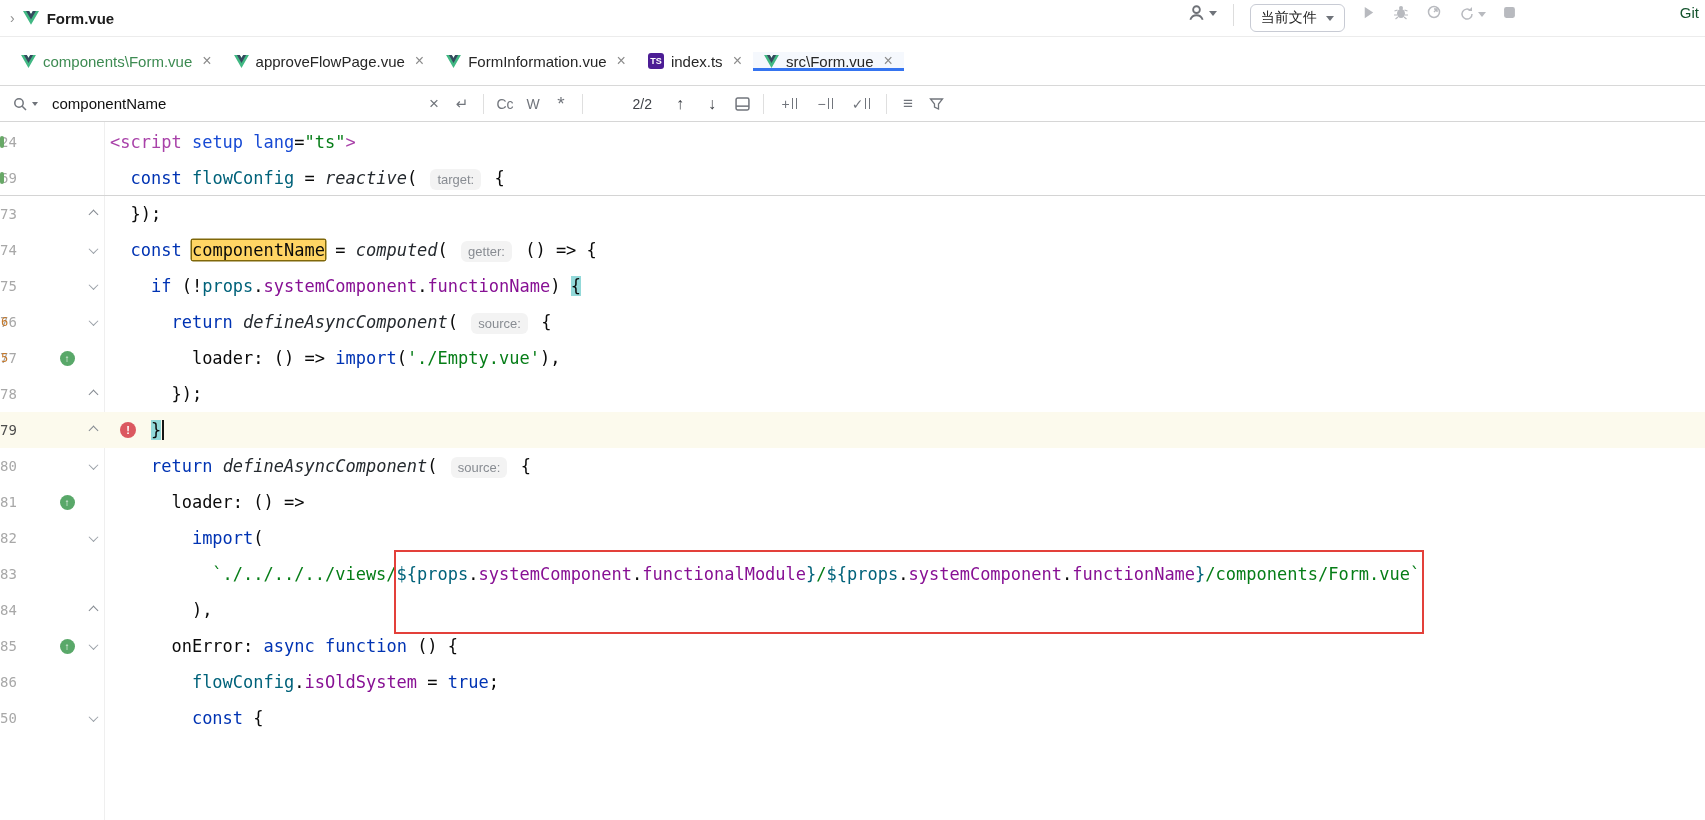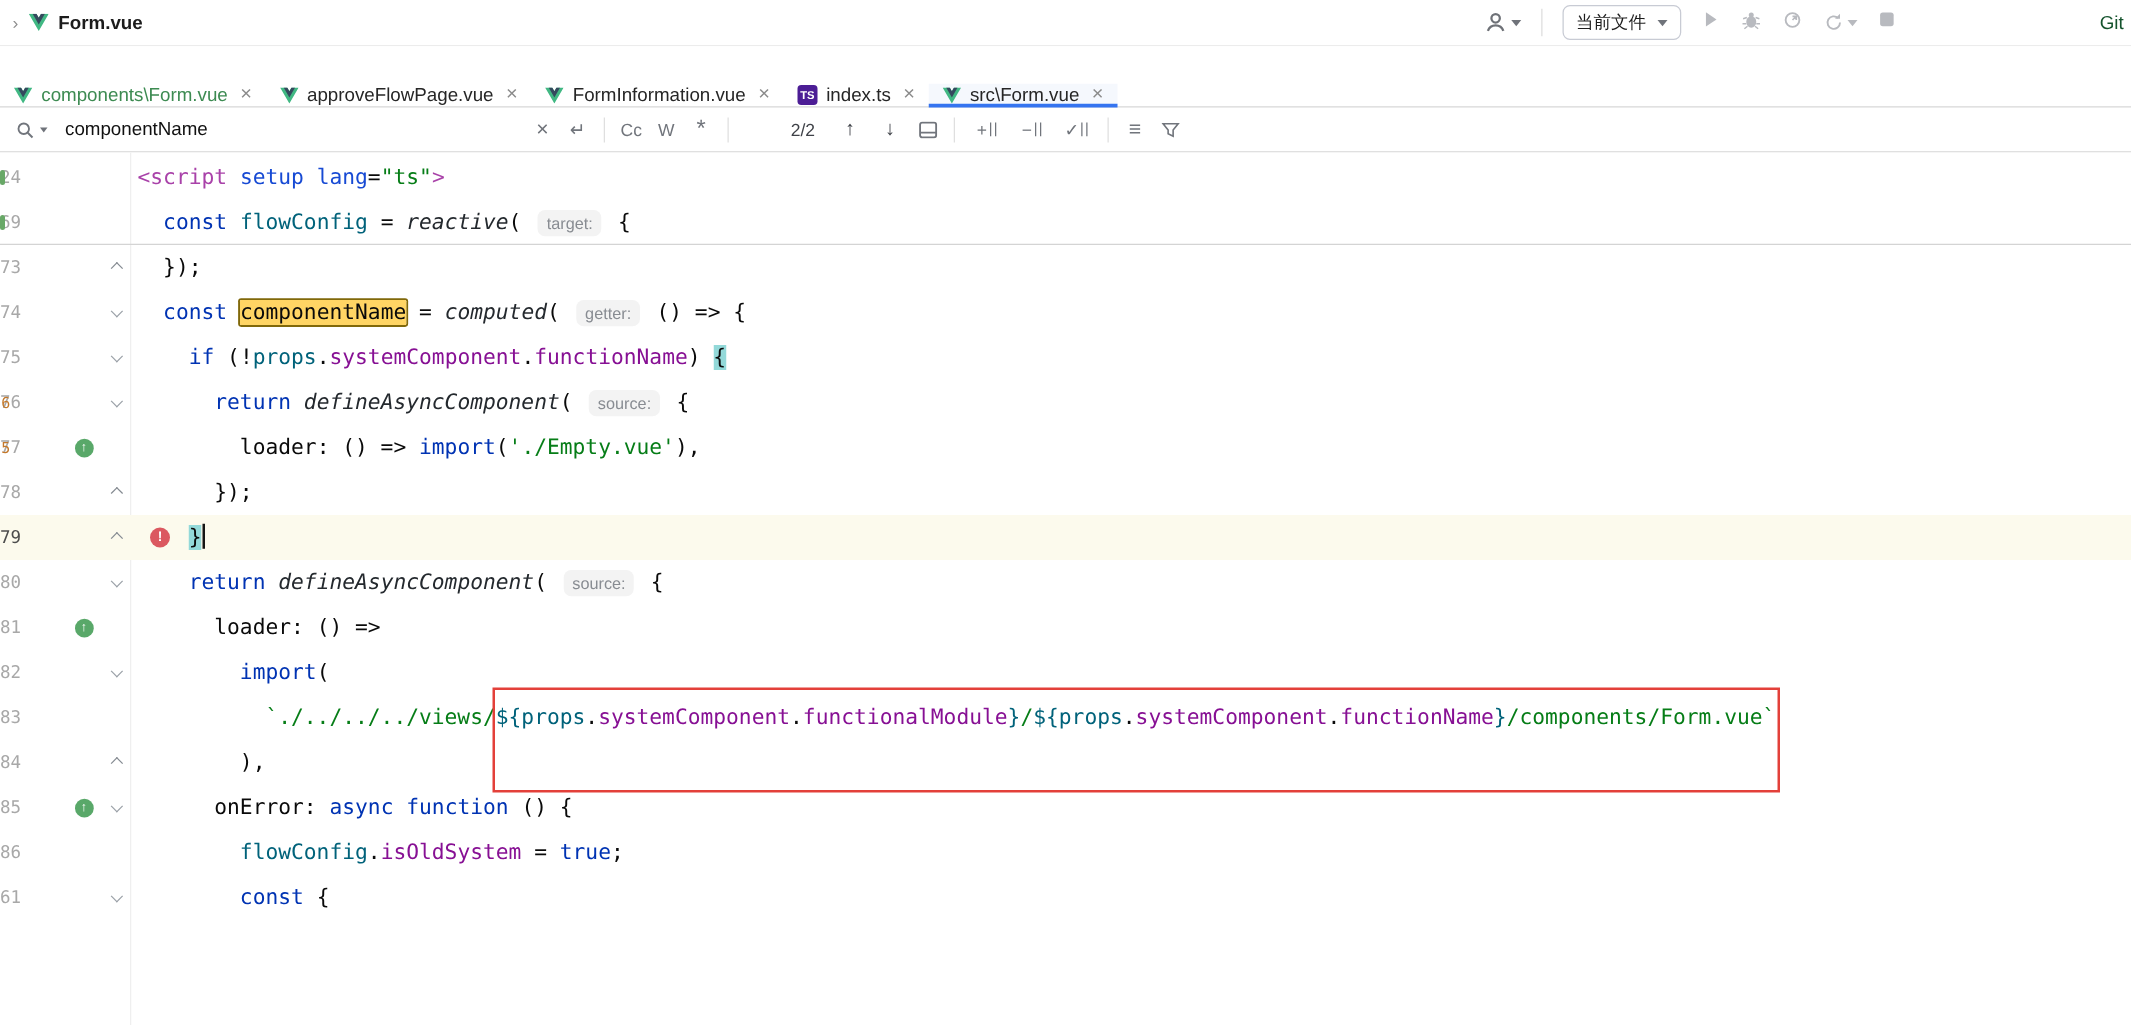--- a/index.html
+++ b/index.html
@@ -5,30 +5,30 @@
   *{margin:0;padding:0;box-sizing:border-box}
   html,body{background:#fff}
   body{width:1705px;height:820px;overflow:hidden;font-family:"Liberation Sans",sans-serif;color:#1f1f1f}
   .app{width:1705px;height:820px;position:relative;background:#fff;overflow:hidden}
 
   
   .titlebar{height:37px;display:flex;align-items:center;border-bottom:1px solid #ececec;padding-left:10px}
   .tb-left{display:flex;align-items:center;gap:8px}
   .tb-chevron{color:#8f8f8f;font-size:14px}
   .tb-file{font-size:15px;font-weight:bold;color:#1c1c1c}
-  .tb-right{margin-left:auto;display:flex;align-items:center;gap:16px;padding-right:6px}
+  .tb-right{margin-left:auto;display:flex;align-items:flex-start;gap:16px;padding-right:6px}
   .tb-user{display:flex;align-items:center;gap:3px}
   .vdiv{width:1px;height:22px;background:#ddd}
   .runcfg{border:1px solid #c8cbd4;border-radius:6px;padding:4px 10px;font-size:14px;display:flex;align-items:center;gap:9px;color:#1c1c1c}
   .tri{width:0;height:0;border-left:4px solid transparent;border-right:4px solid transparent;border-top:5px solid #6f737a;display:inline-block}
   .tb-icons{display:flex;align-items:center;gap:17px}
   .tb-git{font-size:15px;color:#14532d;margin-left:148px;white-space:nowrap}
 
   
-  .tabbar{height:49px;display:flex;align-items:flex-end;border-bottom:1px solid #d8d8d8;background:#fff}
+  .tabbar{height:49px;display:flex;align-items:center;border-bottom:1px solid #d8d8d8;padding-left:10px;background:#fff}
   .tab{display:flex;align-items:center;gap:7px;padding:0 11px;font-size:15px;color:#262626;position:relative;cursor:default}
   .tab.active{background:#f5f8fd}
   .tab.active::after{content:"";position:absolute;left:0;right:0;bottom:-1px;height:3px;background:#3574f0}
   .tabicon{display:flex;align-items:center}
   .tsbadge{width:16px;height:16px;background:#4c1d95;color:#fff;border-radius:3px;font-size:9px;font-weight:bold;display:flex;align-items:center;justify-content:center}
   .tablabel.green{color:#3d8b52}
   .tabclose{color:#8b8b8b;font-size:16px;margin-left:3px}
 
   
   .findbar{height:36px;display:flex;align-items:center;border-bottom:1px solid #d6d6d6;padding-left:12px;color:#71757c}
@@ -355,21 +355,21 @@
           </div>
           <div class="code"><span class="txt">      </span><span class="txt">onError</span><span class="txt">: </span><span class="kw">async</span><span class="txt"> </span><span class="kw">function</span><span class="txt"> () {</span></div>
         </div>
         <div class="row">
           <div class="lnum">86</div>
           <div class="gic"></div>
           <div class="fold"></div>
           <div class="code"><span class="txt sq">        </span><span class="var">flowConfig</span><span class="txt">.</span><span class="prop">isOldSystem</span><span class="txt"> = </span><span class="kw">true</span><span class="txt">;</span></div>
         </div>
         <div class="row">
-          <div class="lnum">61</div>
+          <div class="lnum">50</div>
           <div class="gic"></div>
           <div class="fold">
             <span class="chev down"></span>
           </div>
           <div class="code"><span class="txt">        </span><span class="kw sq">const</span><span class="txt"> {</span></div>
         </div>
       </div>
     <div class="annotation"></div>
   </div>
 

